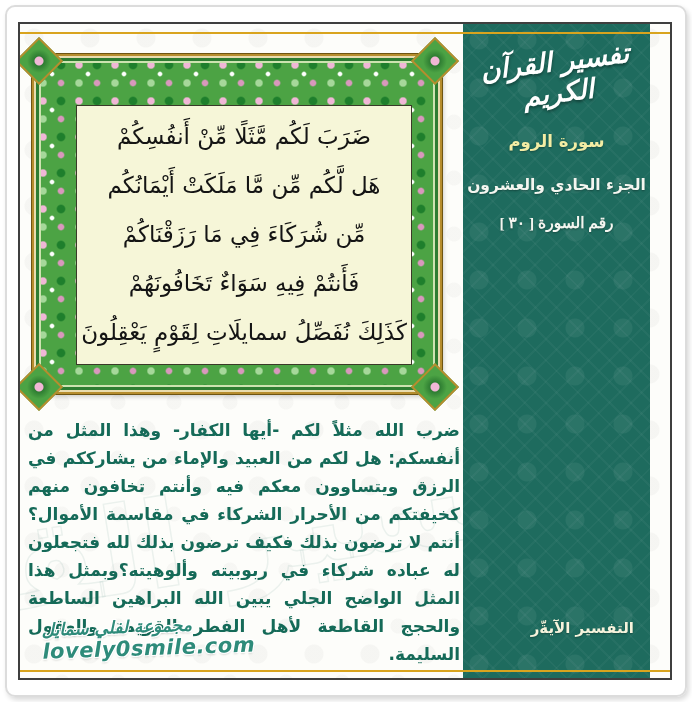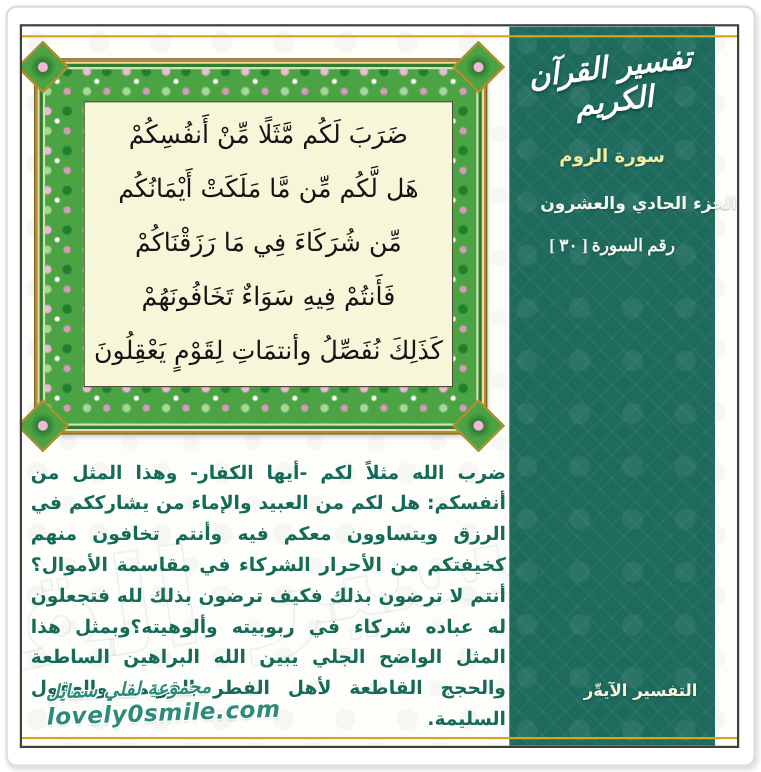--- a/index.html
+++ b/index.html
@@ -79,21 +79,21 @@
     text-shadow:0 2px 3px rgba(0,0,0,0.35);
   }
   .panel-label{
     position:absolute; left:0; width:100%;
     text-align:center;
     font-size:15.5px; font-weight:bold;
     color:#f4f6f0;
     text-shadow:0 1px 2px rgba(0,0,0,0.3);
   }
   .panel-label.surah{top:108px; color:var(--label_yellow); font-size:16.5px;}
-  .panel-label.juz{top:152px;margin-left:24px;}
+  .panel-label.juz{top:152px;}
   .panel-label.surah-num{top:190px;font-family:Liberation Serif, serif;}
   .panel-label.ayah-num{top:230px;}
   .panel-footer{
     position:absolute; top:592px; right:16px; left:10px;
     text-align:right;
     color:#f6f3dc; font-weight:bold; font-size:15px; line-height:24px;
     text-shadow:0 1px 2px rgba(0,0,0,0.3);
   }
 
   
@@ -130,20 +130,21 @@
   .frame-corner.br{right:-12px; bottom:-12px;}
 
   .verse-panel{
     width:100%; height:100%;
     background:var(--verse_bg);
     border:1.5px solid #3a3a28;
     display:flex; flex-direction:column;
     justify-content:space-around; align-items:center;
     direction:rtl;
     padding:6px 8px;
+    margin-top:13px;
   }
   .verse-line{
     font-size:23px; color:#141414; font-weight:500;
     white-space:nowrap; line-height:1.3;
   }
 
   
   .tafsir{
     position:absolute; left:8px; top:392px; width:432px;
     direction:rtl; text-align:justify;
@@ -197,21 +198,21 @@
   <div class="ornate-frame">
     <div class="frame-corner tl"></div>
     <div class="frame-corner tr"></div>
     <div class="frame-corner bl"></div>
     <div class="frame-corner br"></div>
     <div class="verse-panel">
       <div class="verse-line">ضَرَبَ لَكُم مَّثَلًا مِّنْ أَنفُسِكُمْ</div>
       <div class="verse-line">هَل لَّكُم مِّن مَّا مَلَكَتْ أَيْمَانُكُم</div>
       <div class="verse-line">مِّن شُرَكَاءَ فِي مَا رَزَقْنَاكُمْ</div>
       <div class="verse-line">فَأَنتُمْ فِيهِ سَوَاءٌ تَخَافُونَهُمْ</div>
-      <div class="verse-line">كَذَلِكَ نُفَصِّلُ وأنتمَاتِ لِقَوْمٍ يَعْقِلُونَ</div>
+      <div class="verse-line">كَذَلِكَ نُفَصِّلُ سمايلَاتِ لِقَوْمٍ يَعْقِلُونَ</div>
     </div>
   </div>
 
   <p class="tafsir">ضرب الله مثلاً لكم -أيها الكفار- وهذا المثل من أنفسكم: هل لكم من العبيد والإماء من يشارككم في الرزق ويتساوون معكم فيه وأنتم تخافون منهم كخيفتكم من الأحرار الشركاء في مقاسمة الأموال؟أنتم لا ترضون بذلك فكيف ترضون بذلك لله فتجعلون له عباده شركاء في ربوبيته وألوهيته؟وبمثل هذا المثل الواضح الجلي يبين الله البراهين الساطعة والحجج القاطعة لأهل الفطر القويمة والعقول السليمة.</p>
 
   <div class="logo">
     <div class="logo-ar">مجموعة لفلي سمايل</div>
     <div class="logo-url">lovely0smile.com</div>
   </div>
 

